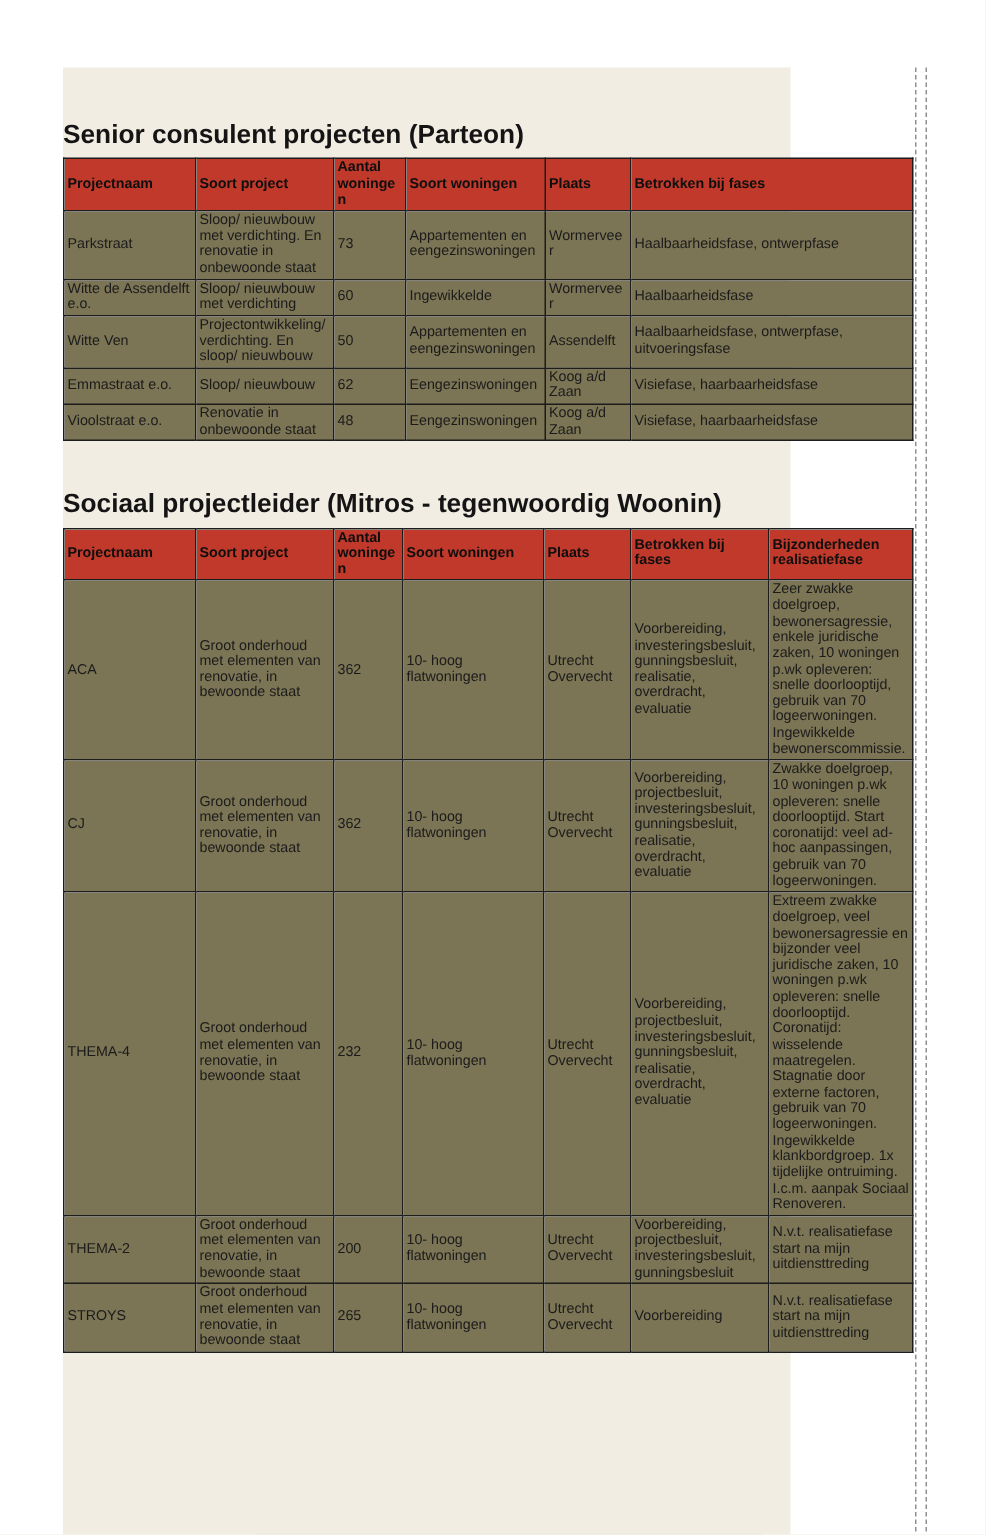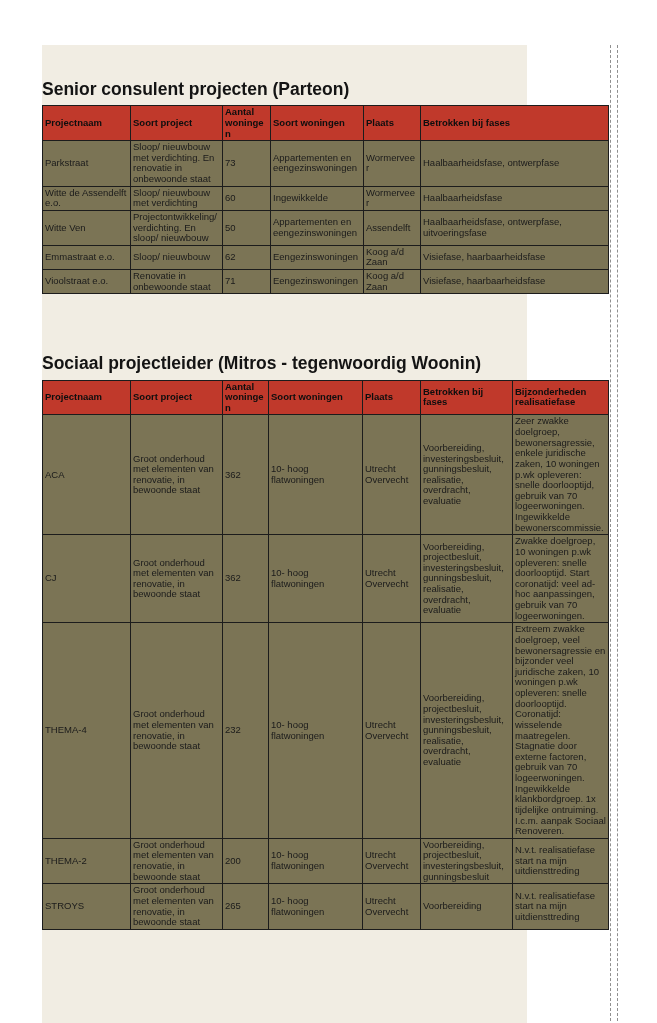--- a/index.html
+++ b/index.html
@@ -11,21 +11,21 @@
   .doc-page{
     position:absolute;left:42px;top:45px;width:485px;height:978px;
     background:#f1ede3;
   }
   .section{margin:0;}
   .section-title{
     font-size:17.5px;font-weight:bold;color:#141414;
     margin:0 0 6px 0;padding:0;line-height:1.1;
   }
   .section-0 .section-title{padding-top:35px;}
-  .section-1{margin-top:60px;}
+  .section-1{margin-top:32px;}
   table.projects{
     border-collapse:collapse;table-layout:fixed;width:566px;
     font-size:9.5px;line-height:1.12;color:#1b1b1b;
   }
   table.projects th,table.projects td{
     border:1px solid #1c1c1c;padding:1px 2px;vertical-align:middle;
     text-align:left;overflow:hidden;word-wrap:break-word;
   }
   table.projects th{
     background:#c0392b;color:#0e0e0e;font-weight:bold;font-size:9.5px;
@@ -91,21 +91,21 @@
             <td>Emmastraat e.o.</td>
             <td>Sloop/ nieuwbouw</td>
             <td>62</td>
             <td>Eengezinswoningen</td>
             <td>Koog a/d Zaan</td>
             <td>Visiefase, haarbaarheidsfase</td>
           </tr>
           <tr>
             <td>Vioolstraat e.o.</td>
             <td>Renovatie in onbewoonde staat</td>
-            <td>71</td>
+            <td>48</td>
             <td>Eengezinswoningen</td>
             <td>Koog a/d Zaan</td>
             <td>Visiefase, haarbaarheidsfase</td>
           </tr>
         </tbody>
       </table>
     </div>
     <div class="section section-1">
       <h1 class="section-title">Sociaal projectleider (Mitros - tegenwoordig Woonin)</h1>
       <table class="projects">

